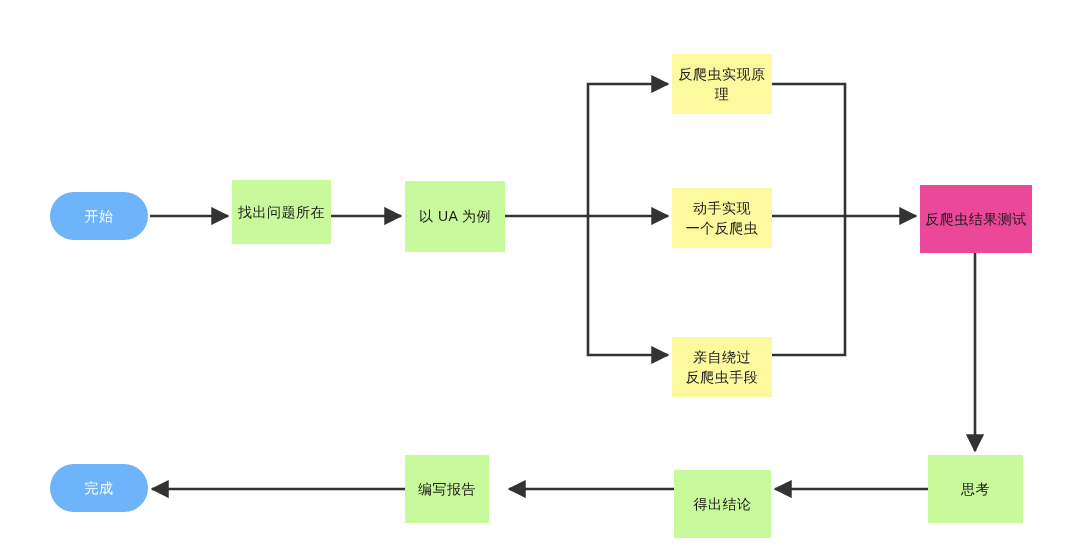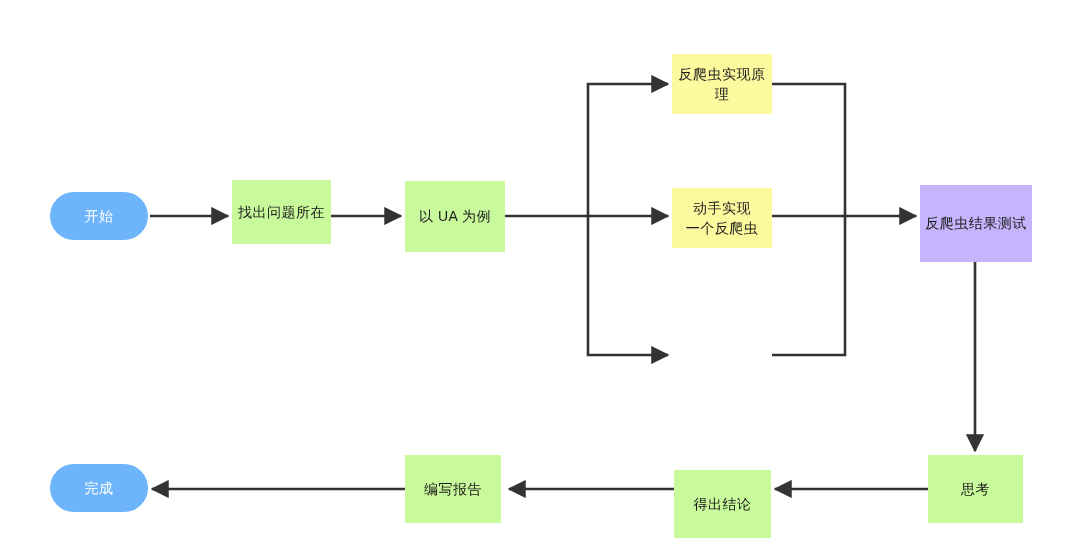--- a/index.html
+++ b/index.html
@@ -94,24 +94,26 @@
   <div class="node process" style="left: 232px; top: 180px; width: 99px; height: 64px; background: rgb(200, 250, 156); color: rgb(26, 26, 26);">找出问题所在</div>
 
   <div class="node process" style="left: 405px; top: 181px; width: 100px; height: 71px; background: rgb(200, 250, 156); color: rgb(26, 26, 26);">以 UA 为例</div>
 
   <div class="node sub" style="left: 672px; top: 54px; width: 100px; height: 60px; background: rgb(252, 249, 158); color: rgb(26, 26, 26);">反爬虫实现原
 理</div>
 
   <div class="node sub" style="left: 672px; top: 188px; width: 100px; height: 60px; background: rgb(252, 249, 158); color: rgb(26, 26, 26);">动手实现
 一个反爬虫</div>
 
+  <div class="node sub" style="left: 672px; top: 337px; width: 100px; height: 60px; background: rgb(252, 249, 158); color: rgb(26, 26, 26);">亲自绕过
+反爬虫手段</div>
 
-  <div class="node process" style="left: 920px; top: 185px; width: 112px; height: 77px; background: #c4b5fd; color: rgb(26, 26, 26);">反爬虫结果测试</div>
+  <div class="node process" style="left: 920px; top: 185px; width: 112px; height: 68px; background: #ec4899; color: rgb(26, 26, 26);">反爬虫结果测试</div>
 
   <div class="node process" style="left: 928px; top: 455px; width: 95px; height: 68px; background: rgb(200, 250, 156); color: rgb(26, 26, 26);">思考</div>
 
   <div class="node process" style="left: 674px; top: 470px; width: 97px; height: 68px; background: rgb(200, 250, 156); color: rgb(26, 26, 26);">得出结论</div>
 
-  <div class="node process" style="left: 405px; top: 455px; width: 96px; height: 68px; background: rgb(200, 250, 156); color: rgb(26, 26, 26);">编写报告</div>
+  <div class="node process" style="left: 405px; top: 455px; width: 84px; height: 68px; background: rgb(200, 250, 156); color: rgb(26, 26, 26);">编写报告</div>
 
   <div class="node terminal" style="left: 50px; top: 464px; width: 98px; height: 48px; background: rgb(109, 180, 250); color: rgb(255, 255, 255);">完成</div>
 
 </div>
 
 </body></html>

